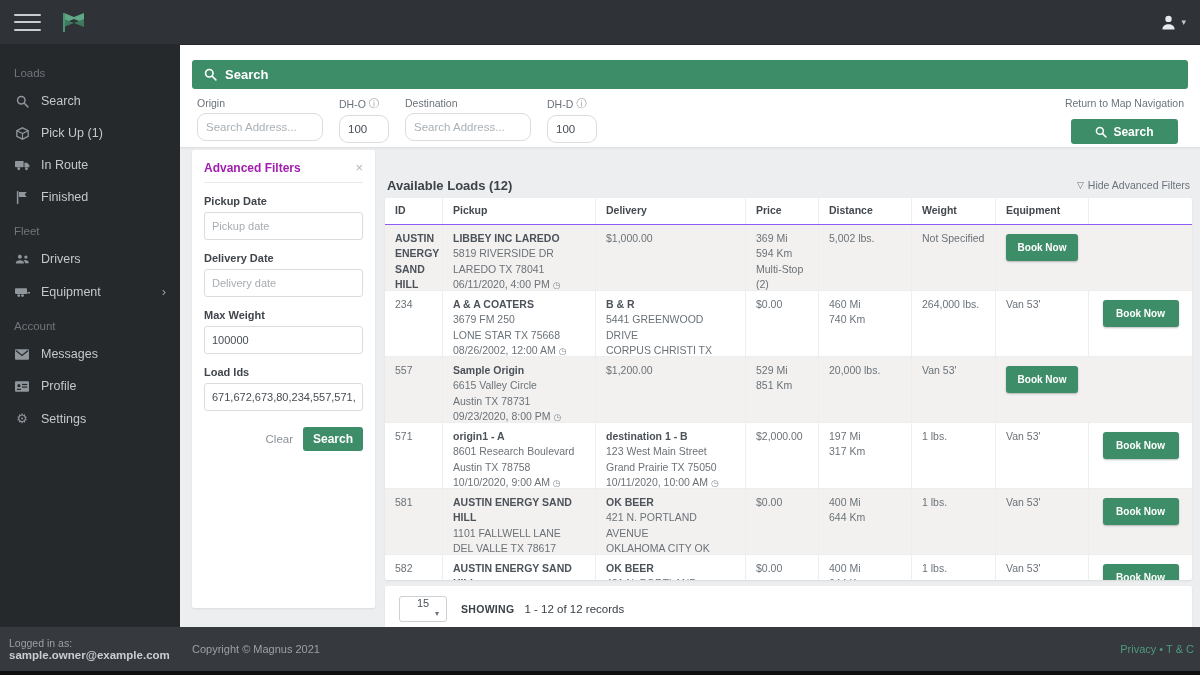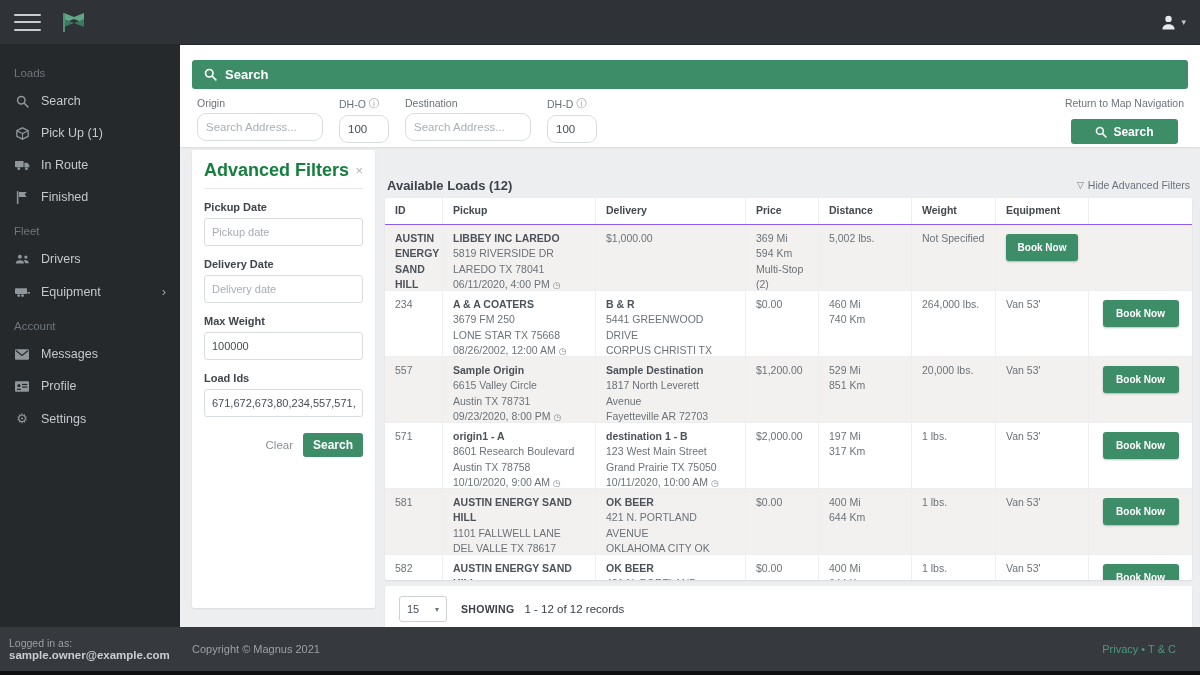--- a/index.html
+++ b/index.html
@@ -35,21 +35,21 @@
   .w-addr { width:126px; } .w-dh { width:50px; }
   .form-right { margin-left:auto; display:flex; flex-direction:column; align-items:center; padding-right:8px; }
   .map-link { font-size:10.5px; color:#6b747d; cursor:pointer; }
   .btn-green { background:#3e8d69; color:#fff; border:none; border-radius:3px; font-weight:bold; font-family:"Liberation Sans",sans-serif; cursor:pointer; display:inline-flex; align-items:center; justify-content:center; gap:6px; }
   .search-btn { width:107px; height:25px; font-size:12px; margin-top:10px; }
 
   
   .content { display:flex; gap:10px; padding:3px 8px 0 12px; align-items:flex-start; }
   .filters-card { width:183px; background:#fff; border-radius:2px; box-shadow:0 1px 2px rgba(0,0,0,.08); height:458px; padding:10px 12px; flex-shrink:0; }
   .filters-head { display:flex; align-items:center; border-bottom:1px solid #e7e9eb; padding-bottom:7px; }
-  .filters-title { font-size:18px; font-weight:bold; color:#15803d; }
+  .filters-title { font-size:12px; font-weight:bold; color:#a21caf; }
   .filters-close { margin-left:auto; color:#b0b5ba; font-size:13px; cursor:pointer; }
   .flt-label { font-size:11px; font-weight:bold; color:#3f454b; margin:12px 0 5px 0; }
   .flt-input { width:100%; height:28px; border:1px solid #d9dde0; border-radius:3px; font-size:11px; padding:0 7px; color:#474d53; font-family:"Liberation Sans",sans-serif; }
   .flt-input::placeholder { color:#a8adb3; }
   .filters-actions { display:flex; justify-content:flex-end; align-items:center; gap:10px; margin-top:16px; }
   .clear-link { font-size:11.5px; color:#8a9096; cursor:pointer; }
   .flt-search-btn { width:60px; height:24px; font-size:12px; }
 
   .loads-col { flex:1;margin-top:24px; }
   .loads-head { display:flex; align-items:center; height:22px; padding:0 2px; }
@@ -63,32 +63,32 @@
   .lhead > div { font-weight:bold; color:#42484e; padding:5px 10px 6px 10px; border-left:1px solid #eceeef; }
   .lhead { border-bottom:1px solid #8b5cf6; }
   .lrow.odd { background:#f2f1f0; }
   .lrow.body { height:66px; border-bottom:1px solid #eceeef; }
   .cell-name { font-weight:bold; color:#4c525a; }
   .clock { color:#8d9399; font-size:9px; }
   .cell-action { display:flex; justify-content:center; }
   .book-btn { width:76px; height:27px; font-size:10px; margin-top:3px; box-shadow:0 1px 2px rgba(0,0,0,.25); }
 
   .pager-card { background:#fff; border-radius:2px; box-shadow:0 1px 2px rgba(0,0,0,.08); height:46px; margin-top:6px; display:flex; align-items:center; padding:0 14px; gap:14px; }
-  .pagesize { width:48px; height:26px; border:1px solid #ccd1d5; border-radius:3px; display:flex; align-items:center; padding:0 7px; font-size:11px; color:#4c525a; cursor:pointer; }
+  .pagesize { width:48px; height:26px; border:1px solid #ccd1d5; border-radius:3px; display:flex; align-items:center; padding:0 7px; font-size:11px; color:#4c525a; cursor:pointer;flex-direction:column; }
   .pagesize .caret { margin-left:auto; font-size:8px; color:#6b7278; }
   .showing-label { font-size:10.5px; font-weight:bold; color:#3a4046; letter-spacing:.3px; }
   .range-text { font-size:11.5px; color:#3a4046; margin-left:-4px; }
 
   
   .footer { height:44px; background:#36393d; display:flex; align-items:center; }
   .footer-left { width:180px; padding-left:9px; flex-shrink:0; }
   .logged-label { font-size:10.5px; color:#9ba1a6; }
   .logged-email { font-size:11.5px; font-weight:bold; color:#c9ced2; }
   .copyright { font-size:11px; color:#9ba1a6; margin-left:12px; }
-  .legal { margin-left:auto; padding-right:24px; font-size:11px; color:#4e9a7e; cursor:pointer; }
+  .legal { margin-left:auto; padding-right:6px; font-size:11px; color:#4e9a7e; cursor:pointer; }
   .bottom-strip { height:4px; background:#0d0f10; }
 
   svg { display:block; }
 </style>
 </head>
 <body>
 
 <div class="topbar">
   <div class="hamburger">
       <span></span>
@@ -356,26 +356,20 @@
               </div>
             </div>
               <div class="lrow body odd">
               <div class="c-id">557</div>
               <div>
                 <div class="cell-name c-p-name">Sample Origin</div>
                   <div class="c-p-a1">6615 Valley Circle</div>
                   <div class="c-p-a2">Austin TX 78731</div>
                 <div class="c-p-dt-wrap"><span class="c-p-dt">09/23/2020, 8:00 PM</span> <span class="clock">◷</span></div>
               </div>
-              <div>
-                <div class="cell-name c-d-name">Sample Destination</div>
-                  <div class="c-d-a1">1817 North Leverett Avenue</div>
-                  <div class="c-d-a2">Fayetteville AR 72703</div>
-
-              </div>
               <div class="c-price">$1,200.00</div>
               <div>
                 <div class="c-di1">529 Mi</div>
                   <div class="c-di2">851 Km</div>
                   <div class="c-di3"></div>
               </div>
               <div class="c-weight">20,000 lbs.</div>
               <div class="c-equip">Van 53'</div>
               <div class="cell-action">
                 <button class="btn-green book-btn">Book Now</button>

